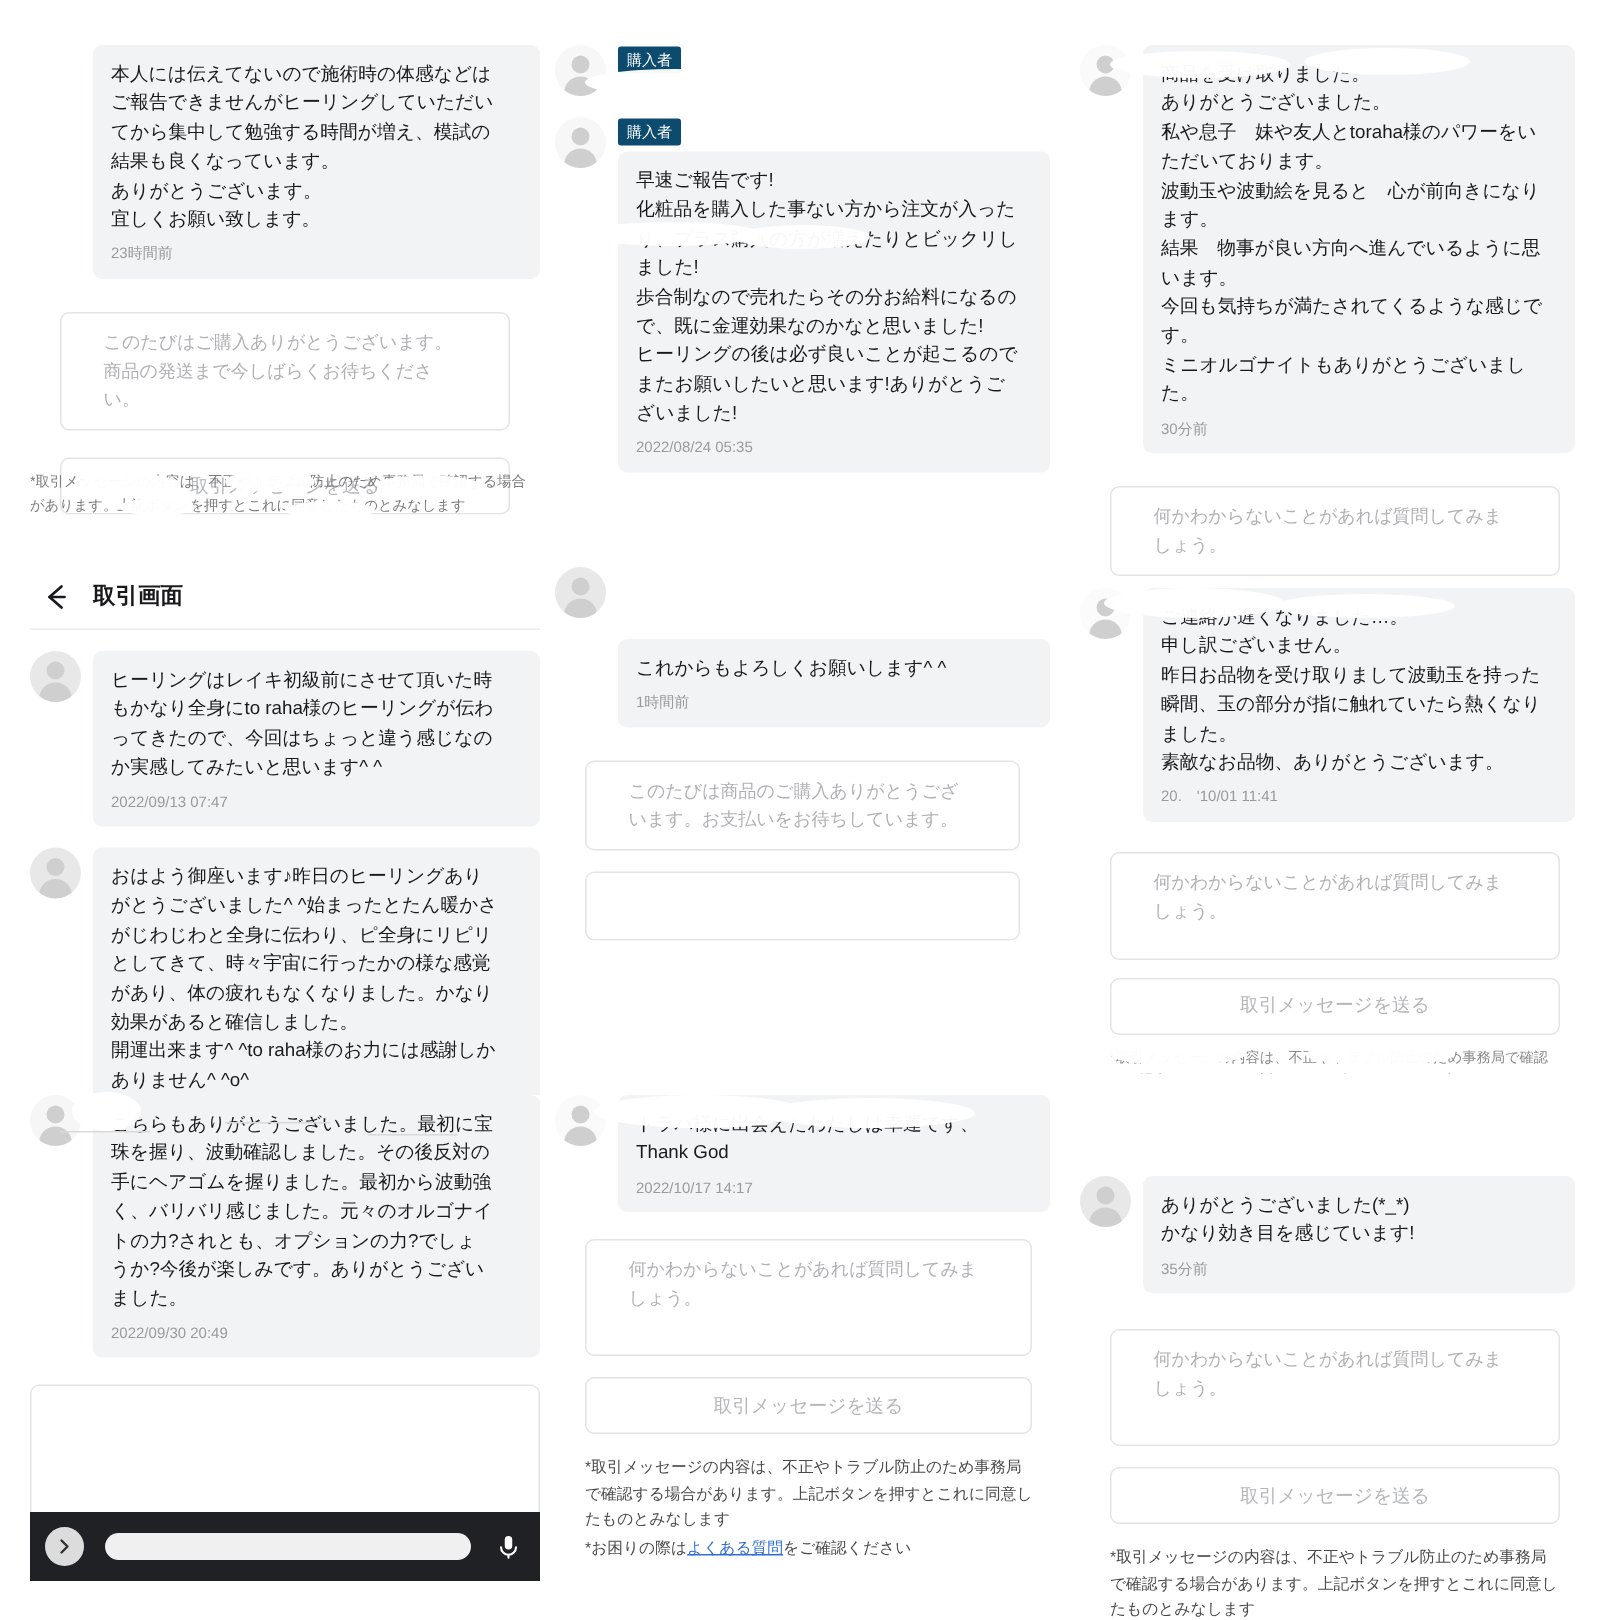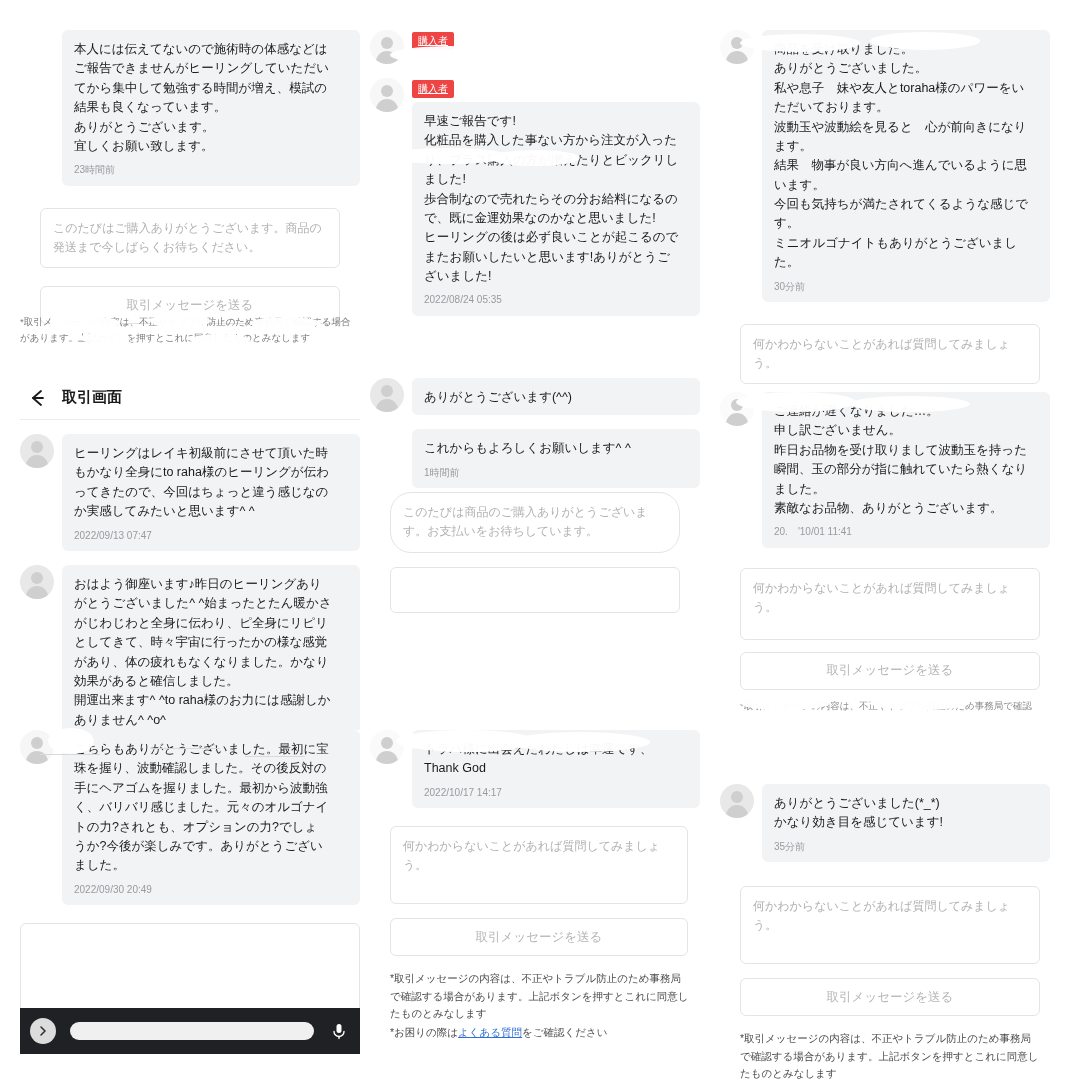--- a/index.html
+++ b/index.html
@@ -81,45 +81,44 @@
   .bubble .time {
     display: block;
     margin-top: 6px;
     font-size: 10px;
     color: #9a9a9e;
   }
   .bubble.no-avatar { margin-left: 42px; }
 
   .badge {
     display: inline-block;
-    background: #ef4444;
+    background: #0c4a6e;
     color: #fff;
     font-size: 10px;
     padding: 2px 6px;
     border-radius: 2px;
     margin-bottom: 4px;
-    text-decoration: underline;
   }
   .smear {
     position: absolute;
     background: #ffffff;
     border-radius: 50%;
     opacity: .97;
   }
   .scribble {
     position: absolute;
     height: 1px;
     background: #d9d9d9;
   }
 
   
   .compose {
     border: 1px solid #e3e4e6;
     border-radius: 6px;
-    padding: 10px 12px;
+    padding: 10px 28px;
     font-size: 12px;
     color: #b0b1b4;
     line-height: 1.6;
     background: #fff;
     min-height: 46px;
   }
   .send-btn {
     margin-top: 10px;
     border: 1px solid #e3e4e6;
     border-radius: 6px;
@@ -326,24 +325,23 @@
       </div>
       <div class="smear" style="left:20px; top:16px; width:120px; height:18px;"></div>
       <div class="smear" style="left:140px; top:10px; width:100px; height:16px;"></div>
       <div class="smear" style="left:18px; top:118px; width:120px; height:16px;"></div>
       <div class="smear" style="left:120px; top:120px; width:90px; height:16px;"></div>
     </div>
 
     <div class="panel" style="top:378px; left:0; width:330px;">
       <div class="msg-row">
         <div class="avatar"></div>
-        <div class="bubble"><span>ありがとうございます(^^)</span></div>
       </div>
       <div class="bubble no-avatar"><span>これからもよろしくお願いします^ ^</span><span class="time">1時間前</span></div>
-      <div class="compose" style="margin:4px 20px 0 20px;border-radius:21px;"><span>このたびは商品のご購入ありがとうございます。お支払いをお待ちしています。</span></div>
+      <div class="compose" style="margin:22px 20px 0 20px;"><span>このたびは商品のご購入ありがとうございます。お支払いをお待ちしています。</span></div>
       <div class="compose" style="margin:14px 20px 0 20px; height:22px;"></div>
     </div>
 
     <div class="panel" style="top:730px; left:0; width:330px;">
       <div class="msg-row">
         <div class="avatar" style="background:#fafafa;"></div>
         <div class="bubble"><span>トラハ様に出会えたわたしは幸運です、
 Thank God</span><span class="time">2022/10/17 14:17</span></div>
       </div>
       <div class="smear" style="left:26px; top:0px; width:140px; height:22px;"></div>

